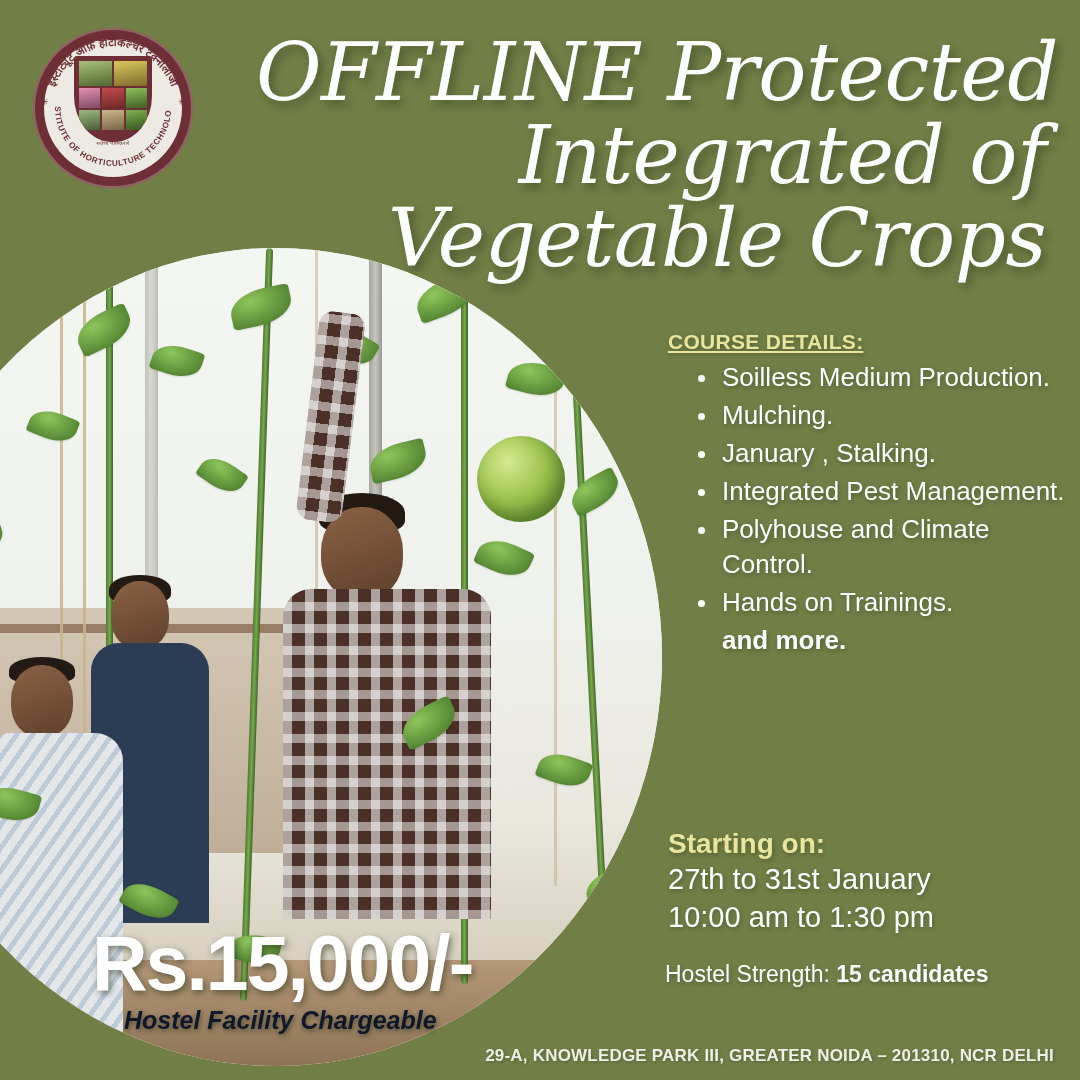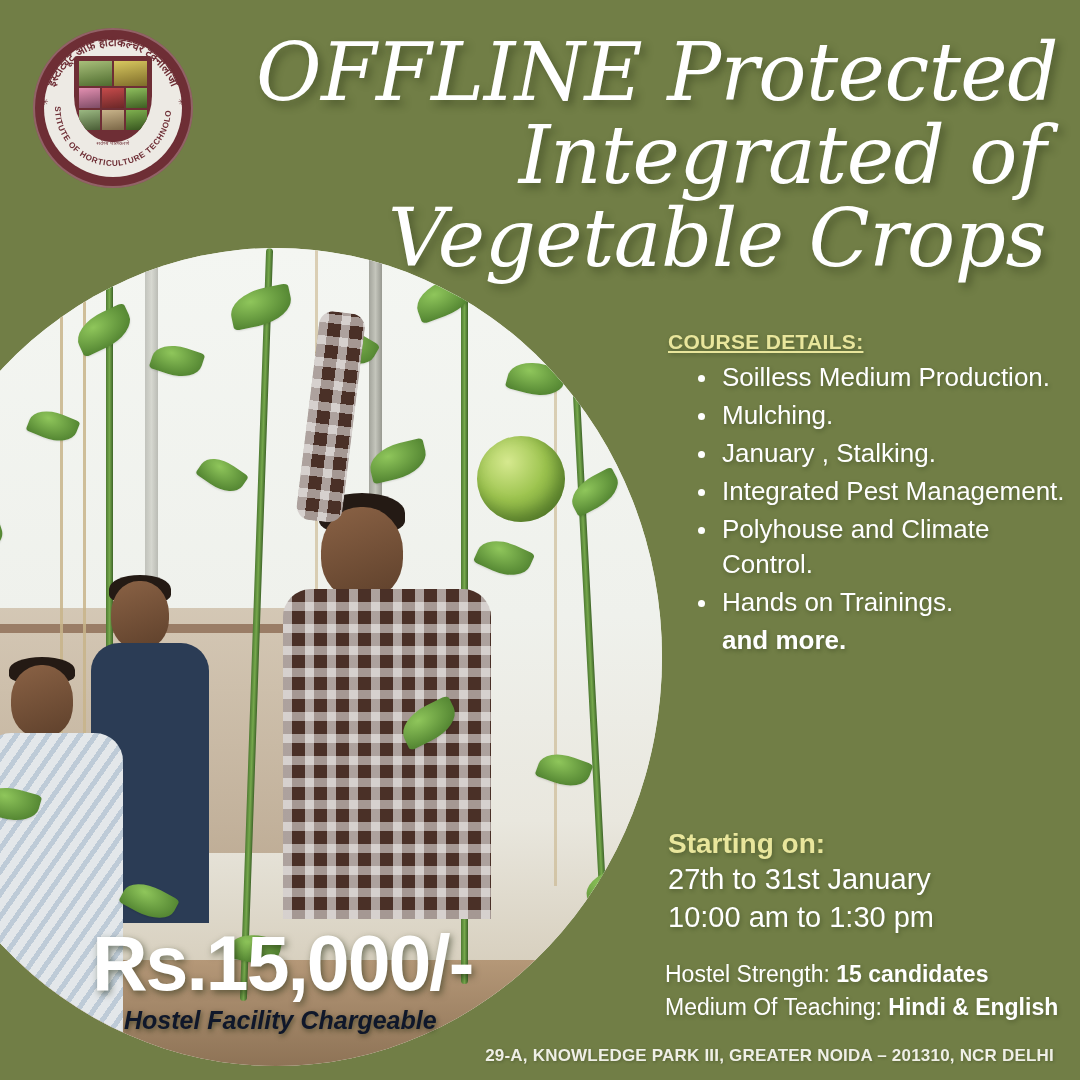--- a/index.html
+++ b/index.html
@@ -464,20 +464,17 @@
   <div class="starting">
     <div class="starting-head">Starting on:</div>
     <div class="starting-line">27th to 31st January</div>
     <div class="starting-line">10:00 am to 1:30 pm</div>
   </div>
 
   <div class="meta">
     <div class="meta-row">
       <span>Hostel Strength: </span><b>15 candidates</b>
     </div>
-    <div class="meta-row">
-      <span>Medium Of Teaching: </span><b>Hindi &amp; English</b>
-    </div>
   </div>
 
   <div class="footer">29-A, KNOWLEDGE PARK III, GREATER NOIDA – 201310, NCR DELHI</div>
 
 </div>
 
 </body></html>

